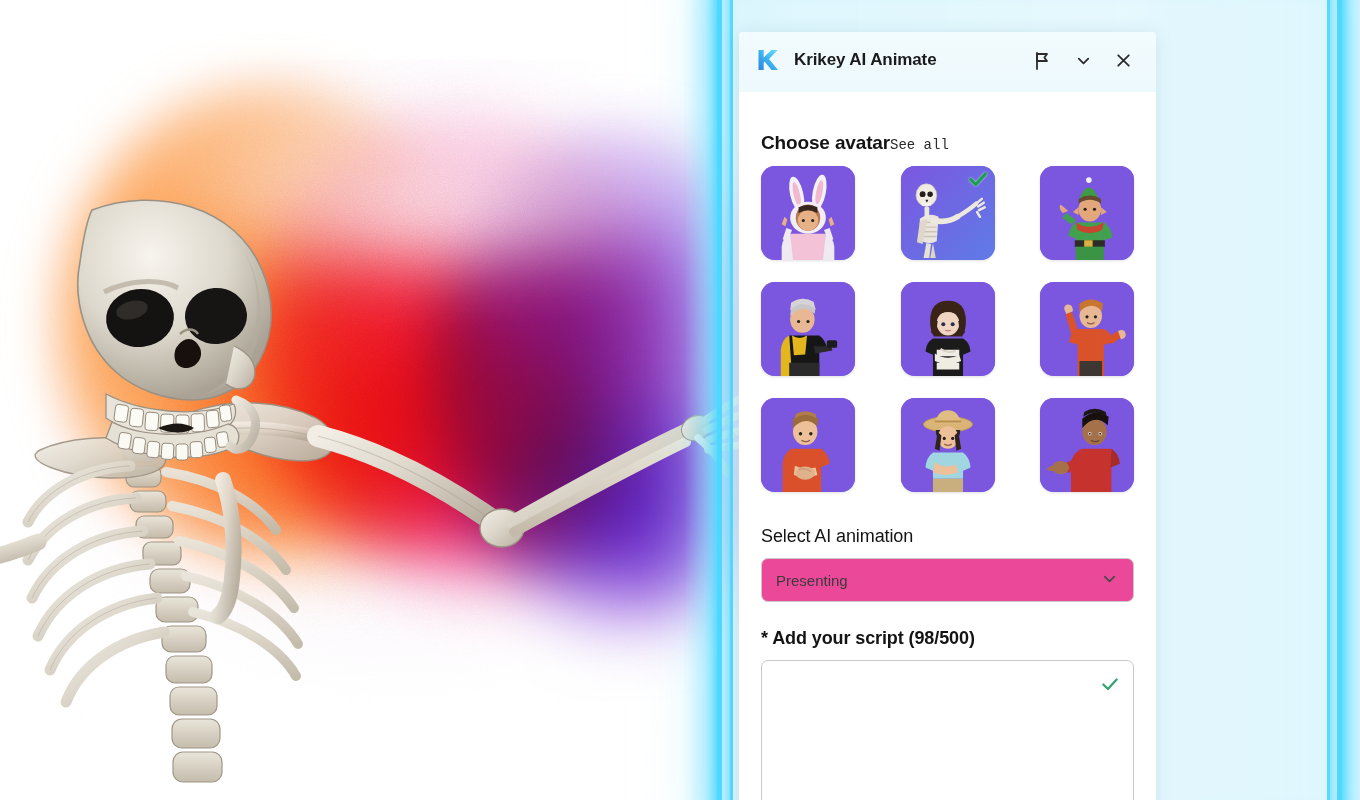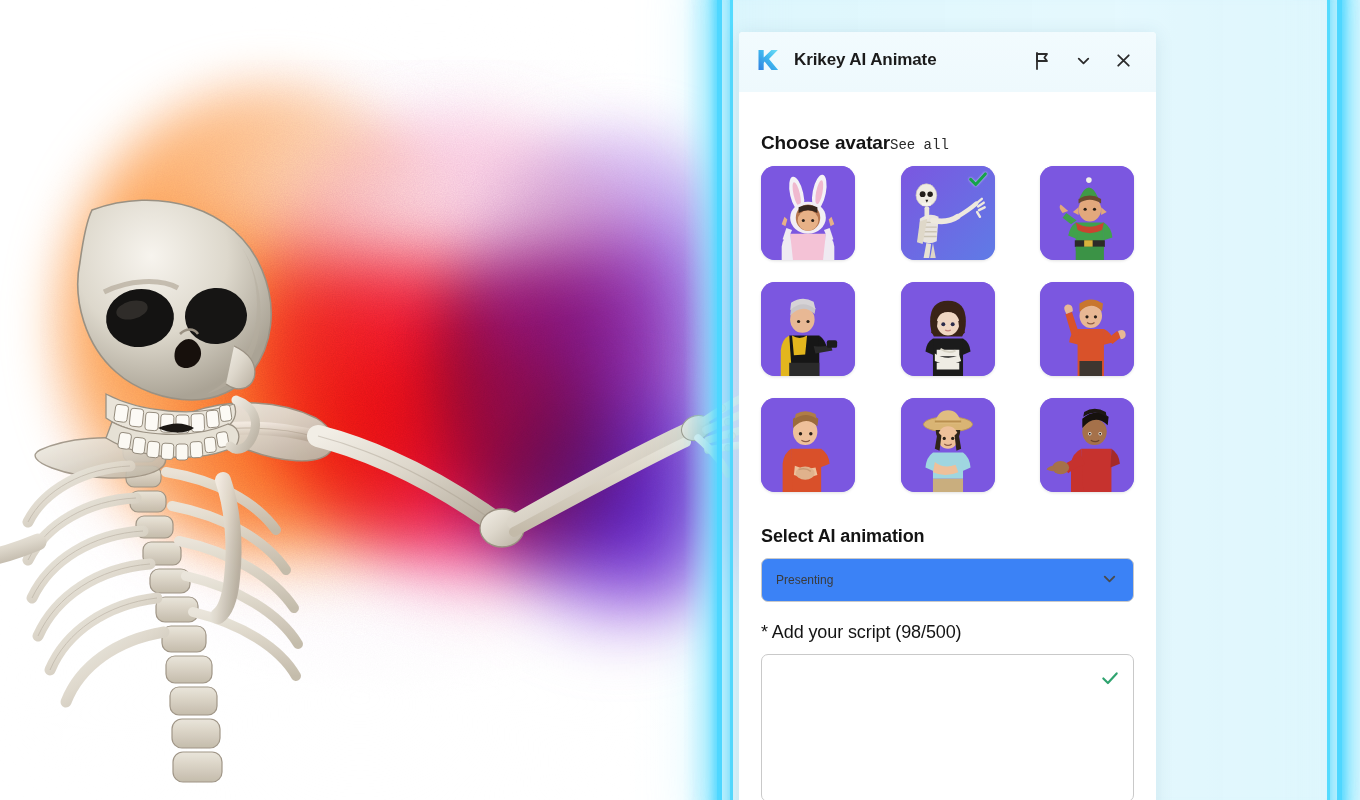--- a/index.html
+++ b/index.html
@@ -158,38 +158,38 @@
     box-shadow: 0 1px 3px rgba(0,0,0,.12);
   }
   .avatar-cell svg { display:block; width: 100%; height: 100%; }
   .avatar-check {
     position: absolute; right: 6px; top: 2px;
     width: 22px; height: 22px; color: #16a34a;
     filter: drop-shadow(0 0 1px rgba(255,255,255,.7));
   }
 
   .field-label {
-    font-size: 18px; font-weight: 700; color: #141414;
+    font-size: 18px; font-weight: 400; color: #141414;
     margin-top: 28px; margin-bottom: 11px; letter-spacing: -0.1px;
   }
   .select-box {
     position: relative;
     height: 44px;
     border: 1px solid #c9c9c9;
     border-radius: 7px;
     display: flex; align-items: center;
     padding: 0 14px;
-    font-size: 12px; color: #3b3b3b;
-    cursor: pointer; background: #3b82f6;
+    font-size: 15px; color: #3b3b3b;
+    cursor: pointer; background: #ec4899;
   }
   .select-chevron { position: absolute; right: 14px; top: 50%; transform: translateY(-50%); color:#4a4a4a; }
 
   .script-label {
-    font-size: 18px; font-weight: 400; color: #141414;
-    margin-top: 20px; margin-bottom: 11px; letter-spacing: -0.1px;
+    font-size: 18px; font-weight: 700; color: #141414;
+    margin-top: 26px; margin-bottom: 11px; letter-spacing: -0.1px;
   }
   .script-box {
     position: relative;
     border: 1px solid #c9c9c9;
     border-radius: 7px;
     min-height: 148px;
     padding: 14px 42px 14px 15px;
     background: #fff;
     cursor: text;
   }

